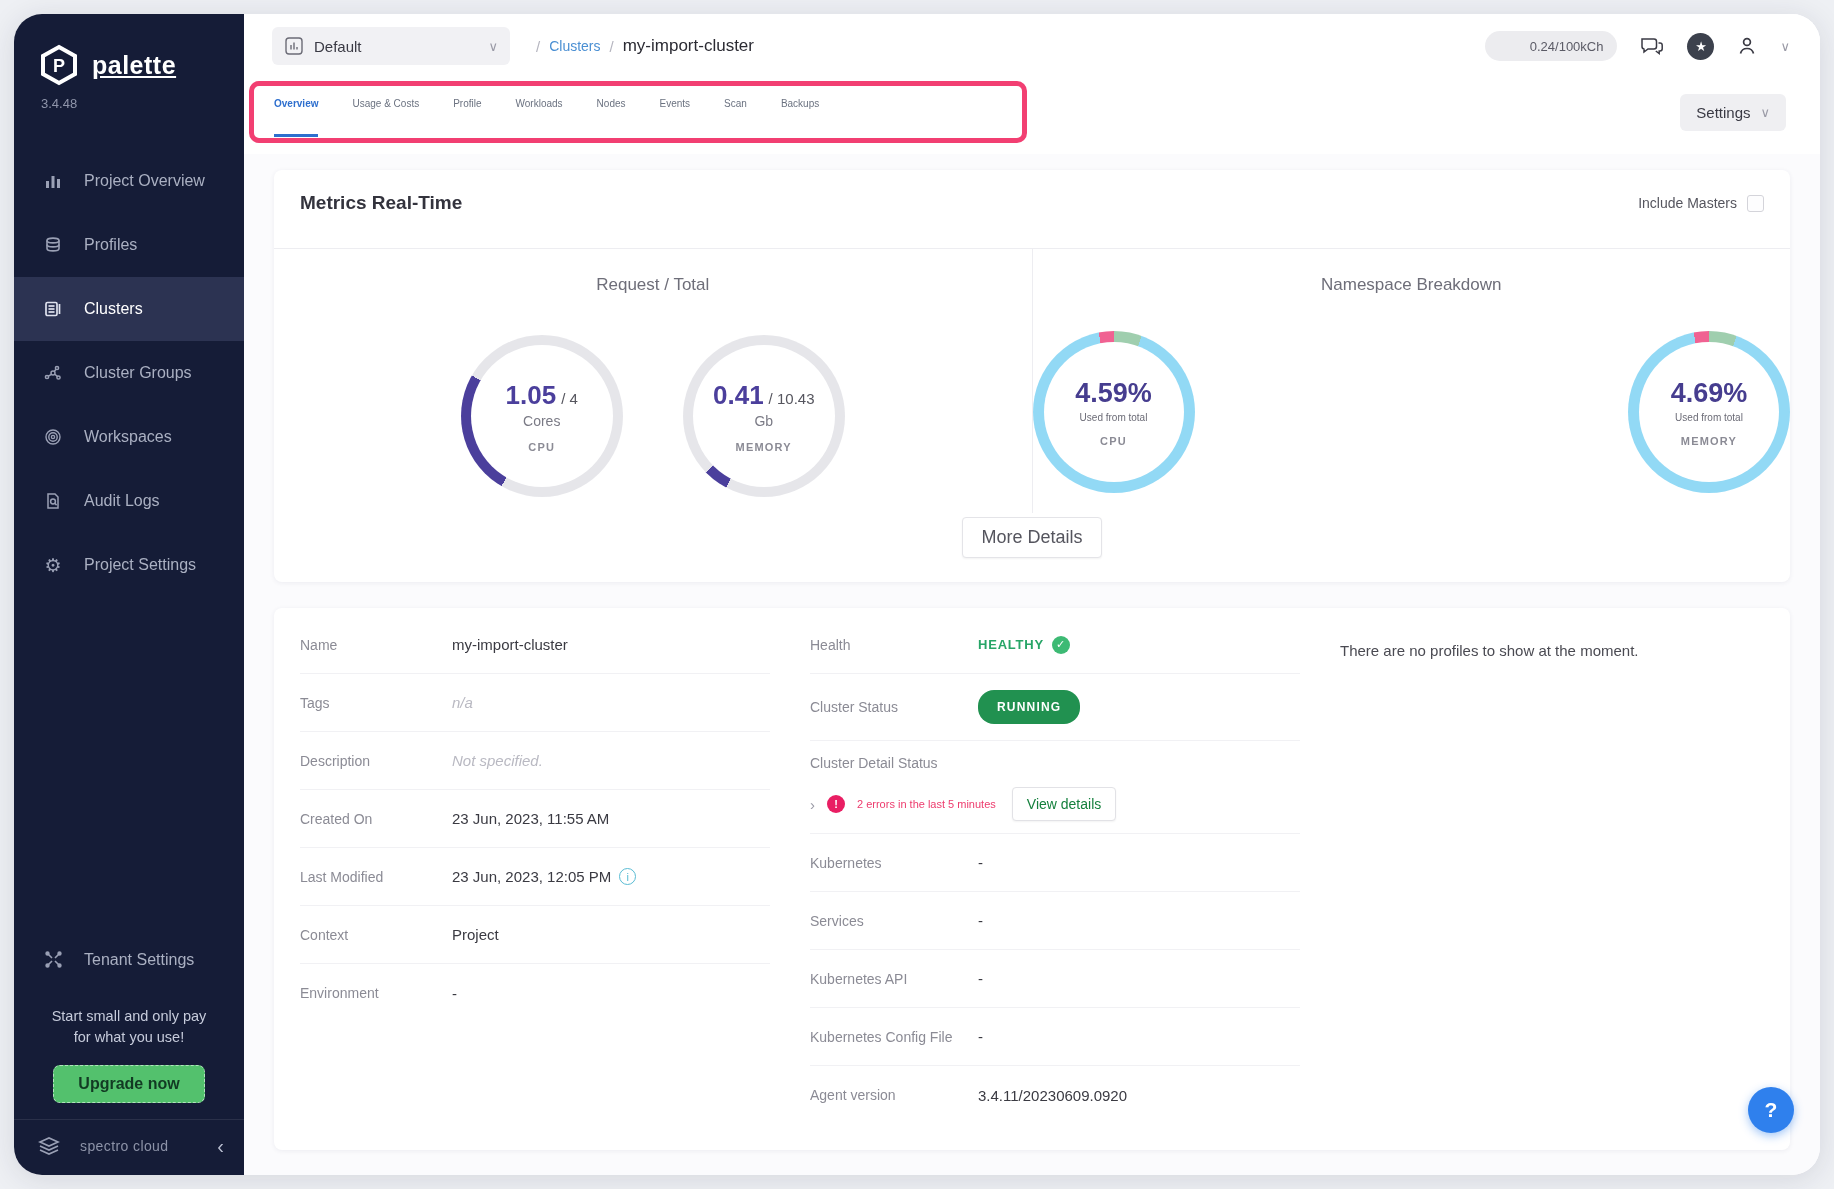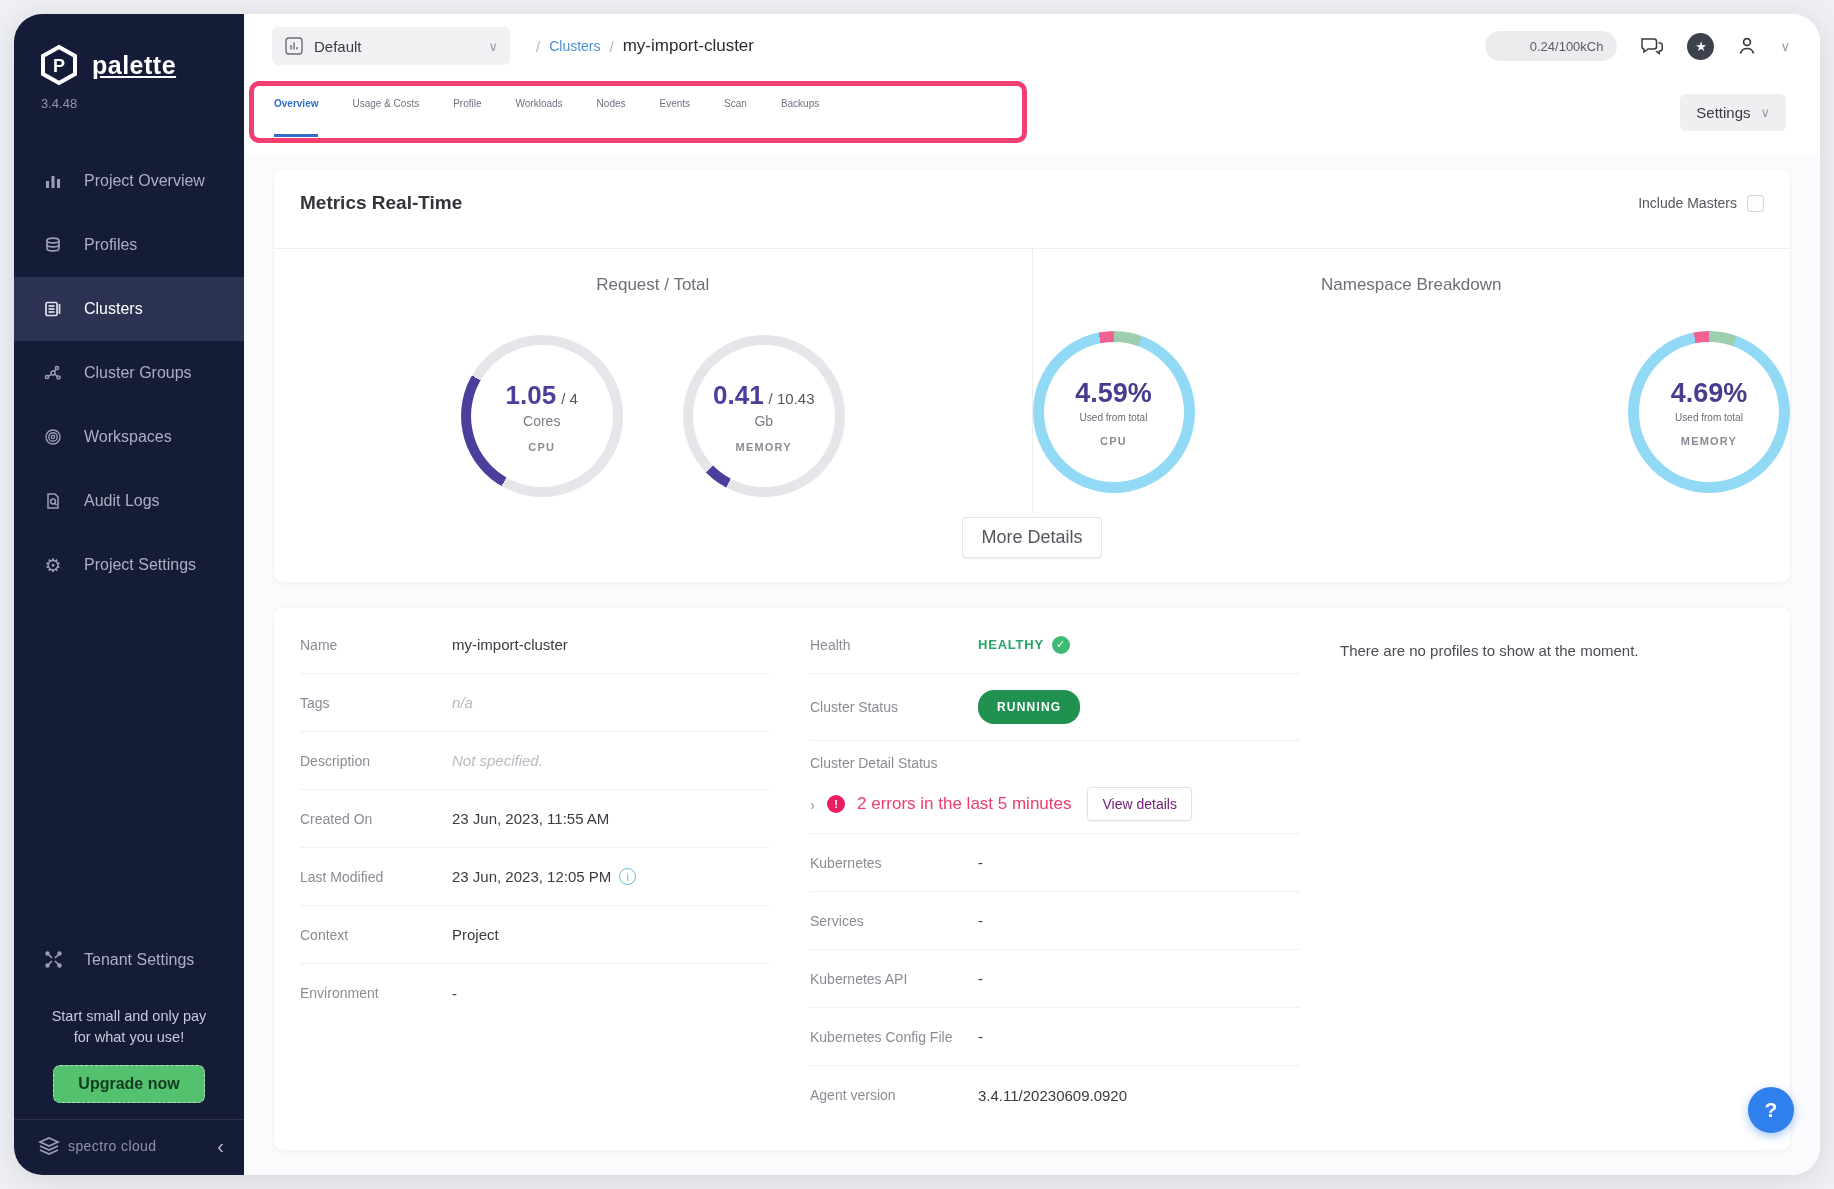--- a/index.html
+++ b/index.html
@@ -22,21 +22,21 @@
   .nav-item .ic { width:22px; display:flex; justify-content:center; color:#9aa0b5; font-size:19px;
                   font-family:"DejaVu Sans", sans-serif; }
   .nav-item.active { background:#2c3352; color:#fff; }
   .nav-item.active .ic { color:#dfe2ee; }
   .side-spacer { flex:1; }
   .upsell { text-align:center; padding:14px 18px 6px; color:#c6cbdb; font-size:14.5px; line-height:1.5; }
   .upgrade-btn { display:block; margin:10px auto 16px; background:#53c16d; color:#123a23;
                  border:1px dashed rgba(255,255,255,.55); border-radius:7px; padding:9px 24px;
                  font-size:16px; font-weight:600; cursor:pointer; font-family:inherit; }
   .side-footer { border-top:1px solid rgba(255,255,255,.09); height:56px; display:flex;
-                 align-items:center; padding:0 20px 3px 22px; gap:6px; }
+                 align-items:center; padding:0 20px 3px 22px; gap:18px; }
   .side-footer .sfb { color:#8d93a8; font-size:14px; letter-spacing:.4px; flex:1; }
   .collapse { color:#b9bed0; font-size:20px; cursor:pointer; }
 
   
   .main { flex:1; display:flex; flex-direction:column; background:#fbfbfd; min-width:0; }
 
   .topbar { height:64px; background:#fff; display:flex; align-items:center; padding:0 30px 0 28px; }
   .proj-select { width:238px; height:38px; background:#f1f1f4; border-radius:6px; display:flex;
                  align-items:center; gap:10px; padding:0 12px; cursor:pointer; }
   .proj-select .plabel { flex:1; font-size:15px; color:#3a3a44; }
@@ -115,23 +115,23 @@
   .check-circle { width:18px; height:18px; border-radius:50%; background:#3dba74; color:#fff; font-size:11px;
                   display:inline-flex; align-items:center; justify-content:center; font-family:"DejaVu Sans", sans-serif; }
   .running-pill { background:#219150; color:#fff; font-size:12px; font-weight:700; letter-spacing:1.2px;
                   border-radius:16px; padding:10px 19px; border:none; cursor:pointer; font-family:inherit; }
   .cds-block { padding:14px 0 12px; border-bottom:1px solid #f1f1f4; }
   .cds-label { font-size:14px; color:#8b8b95; }
   .cds-row { display:flex; align-items:center; gap:12px; margin-top:16px; }
   .cds-chev { color:#9a9aa6; font-size:15px; cursor:pointer; }
   .err-dot { width:18px; height:18px; border-radius:50%; background:#e91e63; color:#fff; font-size:11px; font-weight:700;
              display:inline-flex; align-items:center; justify-content:center; }
-  .err-text { color:#ed3b6d; font-size:17px; }
+  .err-text { color:#ed3b6d; font-size:11px; }
   .view-btn { background:#fff; border:1px solid #e2e2e6; border-radius:4px; padding:8px 14px; font-size:14px;
-              color:#701a75; box-shadow:0 1px 2px rgba(0,0,0,.05); cursor:pointer; font-family:inherit; margin-left:4px; }
+              color:#15803d; box-shadow:0 1px 2px rgba(0,0,0,.05); cursor:pointer; font-family:inherit; margin-left:4px; }
   .no-profiles { padding-top:26px; font-size:15px; color:#4a4a52; }
 
   .help-fab { position:absolute; right:26px; bottom:42px; width:46px; height:46px; border-radius:50%;
               background:#2f80ed; color:#fff; font-size:21px; font-weight:600; border:none;
               display:flex; align-items:center; justify-content:center; cursor:pointer;
               box-shadow:0 3px 10px rgba(47,128,237,.45); font-family:inherit; }
 
   svg { display:block; }
 </style>
 </head>

